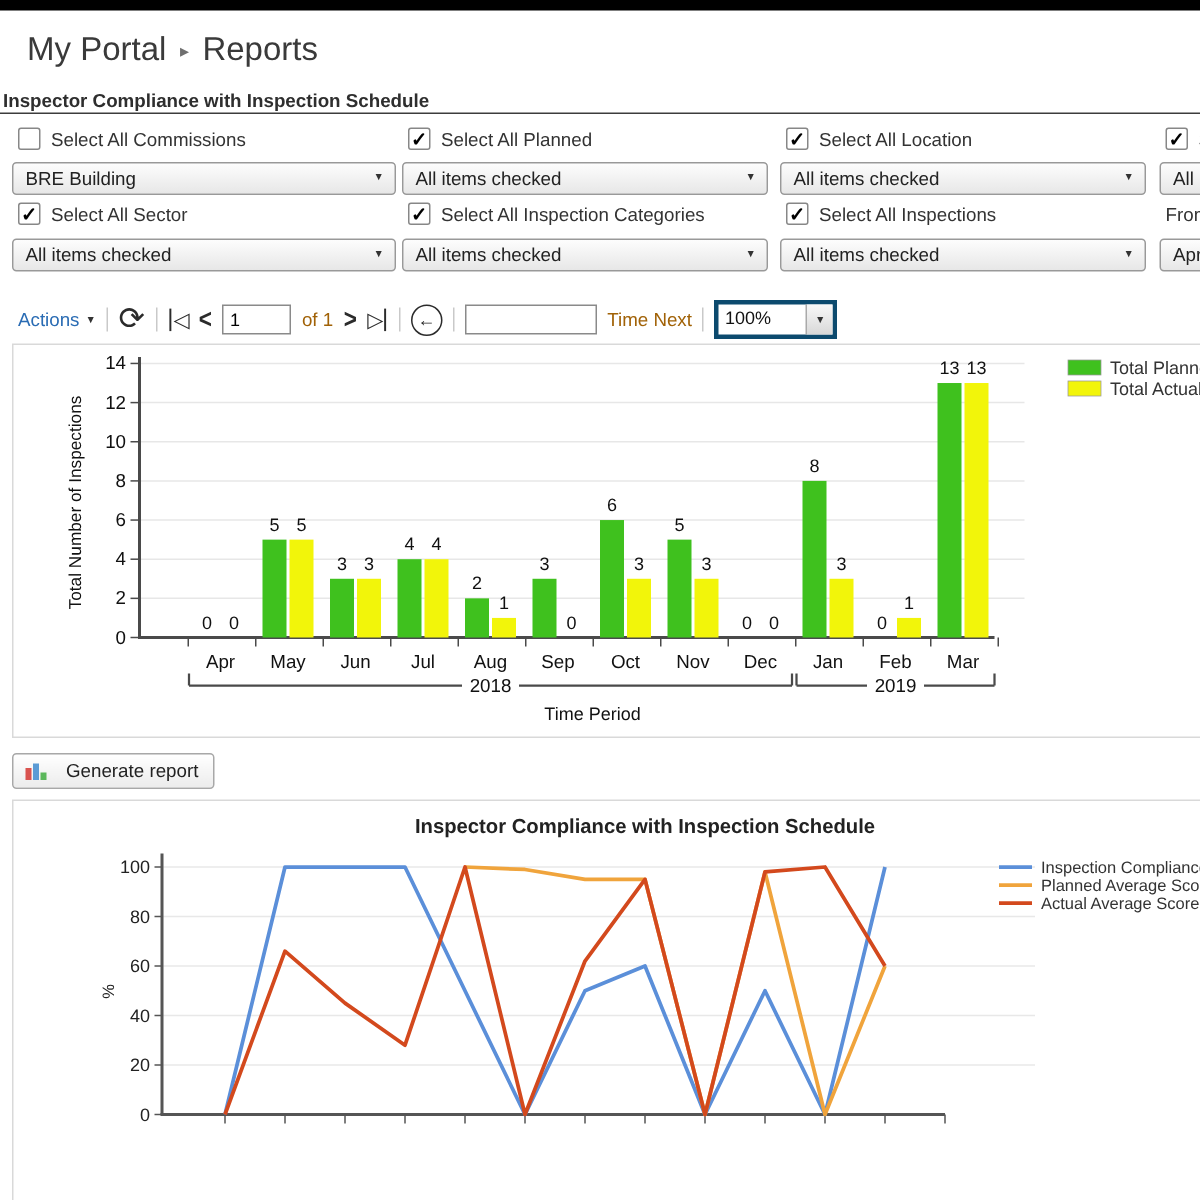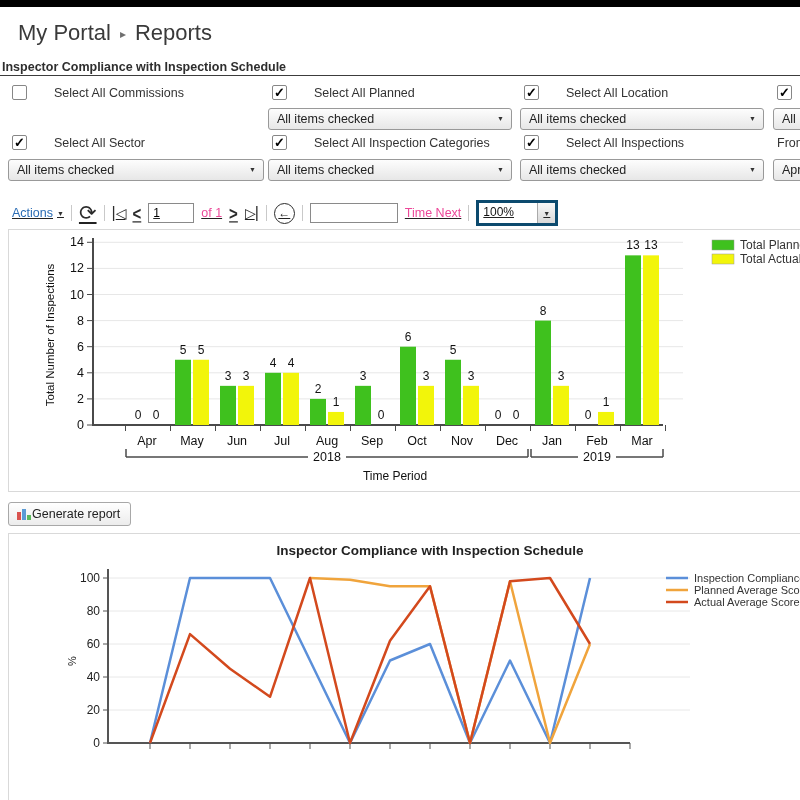--- a/index.html
+++ b/index.html
@@ -10,61 +10,61 @@
   .breadcrumb{position:absolute;left:18px;top:20px;display:flex;align-items:center;gap:9px;justify-content:flex-end;}
   .crumb{font-size:22px;color:#3a3a3a;}
   .crumb-arrow{font-size:12px;color:#6f6f6f;margin-top:2px;}
   
   .section-title{position:absolute;left:2px;top:60px;font-size:12.5px;font-weight:bold;color:#2e2e2e;}
   .section-underline{position:absolute;left:0;top:75px;width:800px;height:1px;background:#3c3c3c;}
   
   .filters{position:absolute;left:0;top:82px;width:800px;height:112px;}
   .fcol{position:absolute;top:0;height:112px;}
   .fc0{left:8px;width:256px;} .fc1{left:268px;width:244px;} .fc2{left:520px;width:244px;} .fc3{left:773px;width:250px;}
-  .cbrow{position:absolute;left:4px;display:flex;align-items:center;height:15px;gap:20px;}
+  .cbrow{position:absolute;left:4px;display:flex;align-items:center;height:15px;}
   .row1{top:3px;} .row2{top:53px;}
   .checkbox{width:13px;height:13px;border:1px solid #878787;border-radius:2px;background:#fff;
             display:inline-flex;align-items:center;justify-content:center;
             font-size:13px;font-weight:bold;color:#000;line-height:1;flex:0 0 auto;}
   .cb-label{margin-left:7px;font-size:12.5px;color:#333;white-space:nowrap;}
   .from-label{font-size:12.5px;color:#333;}
   .dropdown{position:absolute;left:0;right:0;height:20px;border:1px solid #999;border-radius:3px;
             background:linear-gradient(#fdfdfd,#e7e7e7);line-height:20px;font-size:12.5px;color:#222;
             padding-left:8px;white-space:nowrap;overflow:hidden;}
   .dd1{top:26px;} .dd2{top:77px;}
   .dd-arrow{position:absolute;right:7px;top:0;font-size:7px;color:#333;line-height:20px;}
   
   .toolbar{position:absolute;left:12px;top:200px;height:26px;display:flex;align-items:center;gap:7px;
-           font-size:12.5px;color:#222;text-decoration:underline;}
+           font-size:12.5px;color:#222;}
   .actions{color:#2a6cb4;cursor:pointer;display:flex;align-items:center;gap:4px;}
   .actions .dd-caret{font-size:7px;color:#333;}
   .sep{width:1px;height:16px;background:#c9c9c9;}
   .tb-icon{color:#2b2b2b;font-size:16px;line-height:1;display:inline-flex;align-items:center;cursor:pointer;}
   .refresh{font-size:21px;margin-top:-2px;}
   .tri{font-size:14px;letter-spacing:-1px;}
   .chev{font-size:15px;font-weight:bold;transform:scaleY(1.2);}
   .circle-icon{width:19px;height:19px;border:1.6px solid #2b2b2b;border-radius:50%;
                display:inline-flex;align-items:center;justify-content:center;font-size:12px;cursor:pointer;}
   .page-input{width:36px;height:16px;border:1px solid #8a8a8a;font-size:12px;padding:1px 4px;
               font-family:"Liberation Sans",sans-serif;}
   .find-input{width:78px;height:16px;border:1px solid #8a8a8a;font-size:12px;padding:1px 4px;
               font-family:"Liberation Sans",sans-serif;}
-  .gray-text{color:#ec4899;}
+  .gray-text{color:#a16207;}
   .zoom-select{width:76px;height:20px;border:3px solid #0c4a6e;background:#fff;display:flex;cursor:pointer;}
   .zs-text{flex:1;font-size:12px;padding:2px 4px;color:#111;}
   .zs-btn{width:17px;background:linear-gradient(#f8f8f8,#d8d8d8);border-left:1px solid #aaa;
           display:flex;align-items:center;justify-content:center;font-size:7px;color:#333;}
   
   .panel{position:absolute;border:1px solid #d9d9d9;background:#fff;}
   #panel-bar{left:8px;top:229px;width:800px;height:261px;}
   #panel-line{left:8px;top:533px;width:800px;height:275px;}
   #bar-svg{position:absolute;left:0;top:230px;}
   #line-svg{position:absolute;left:0;top:533px;}
   
-  .gen-btn{position:absolute;left:8px;top:502px;display:inline-flex;align-items:center;gap:0;
+  .gen-btn{position:absolute;left:8px;top:502px;display:inline-flex;align-items:center;gap:12px;
            padding:4px 10px 4px 7px;border:1px solid #a8a8a8;border-radius:3px;
            background:linear-gradient(#ffffff,#ececec);font-size:12.5px;color:#222;cursor:pointer;}
 </style>
 </head>
 <body>
 
 <div class="page">
 
   <div class="topbar"></div>
 
@@ -76,20 +76,24 @@
 
   <div class="section-title">Inspector Compliance with Inspection Schedule</div>
   <div class="section-underline"></div>
 
   <div class="filters">
 
     <div class="fcol fc0">
       <div class="cbrow row1">
         <span class="checkbox"></span>
         <span class="cb-label">Select All Commissions</span>
+      </div>
+      <div class="dropdown dd1">
+        <span>BRE Building</span>
+        <span class="dd-arrow">▼</span>
       </div>
       <div class="cbrow row2">
         <span class="checkbox">✓</span>
         <span class="cb-label">Select All Sector</span>
       </div>
       <div class="dropdown dd2">
         <span>All items checked</span>
         <span class="dd-arrow">▼</span>
       </div>
     </div>

